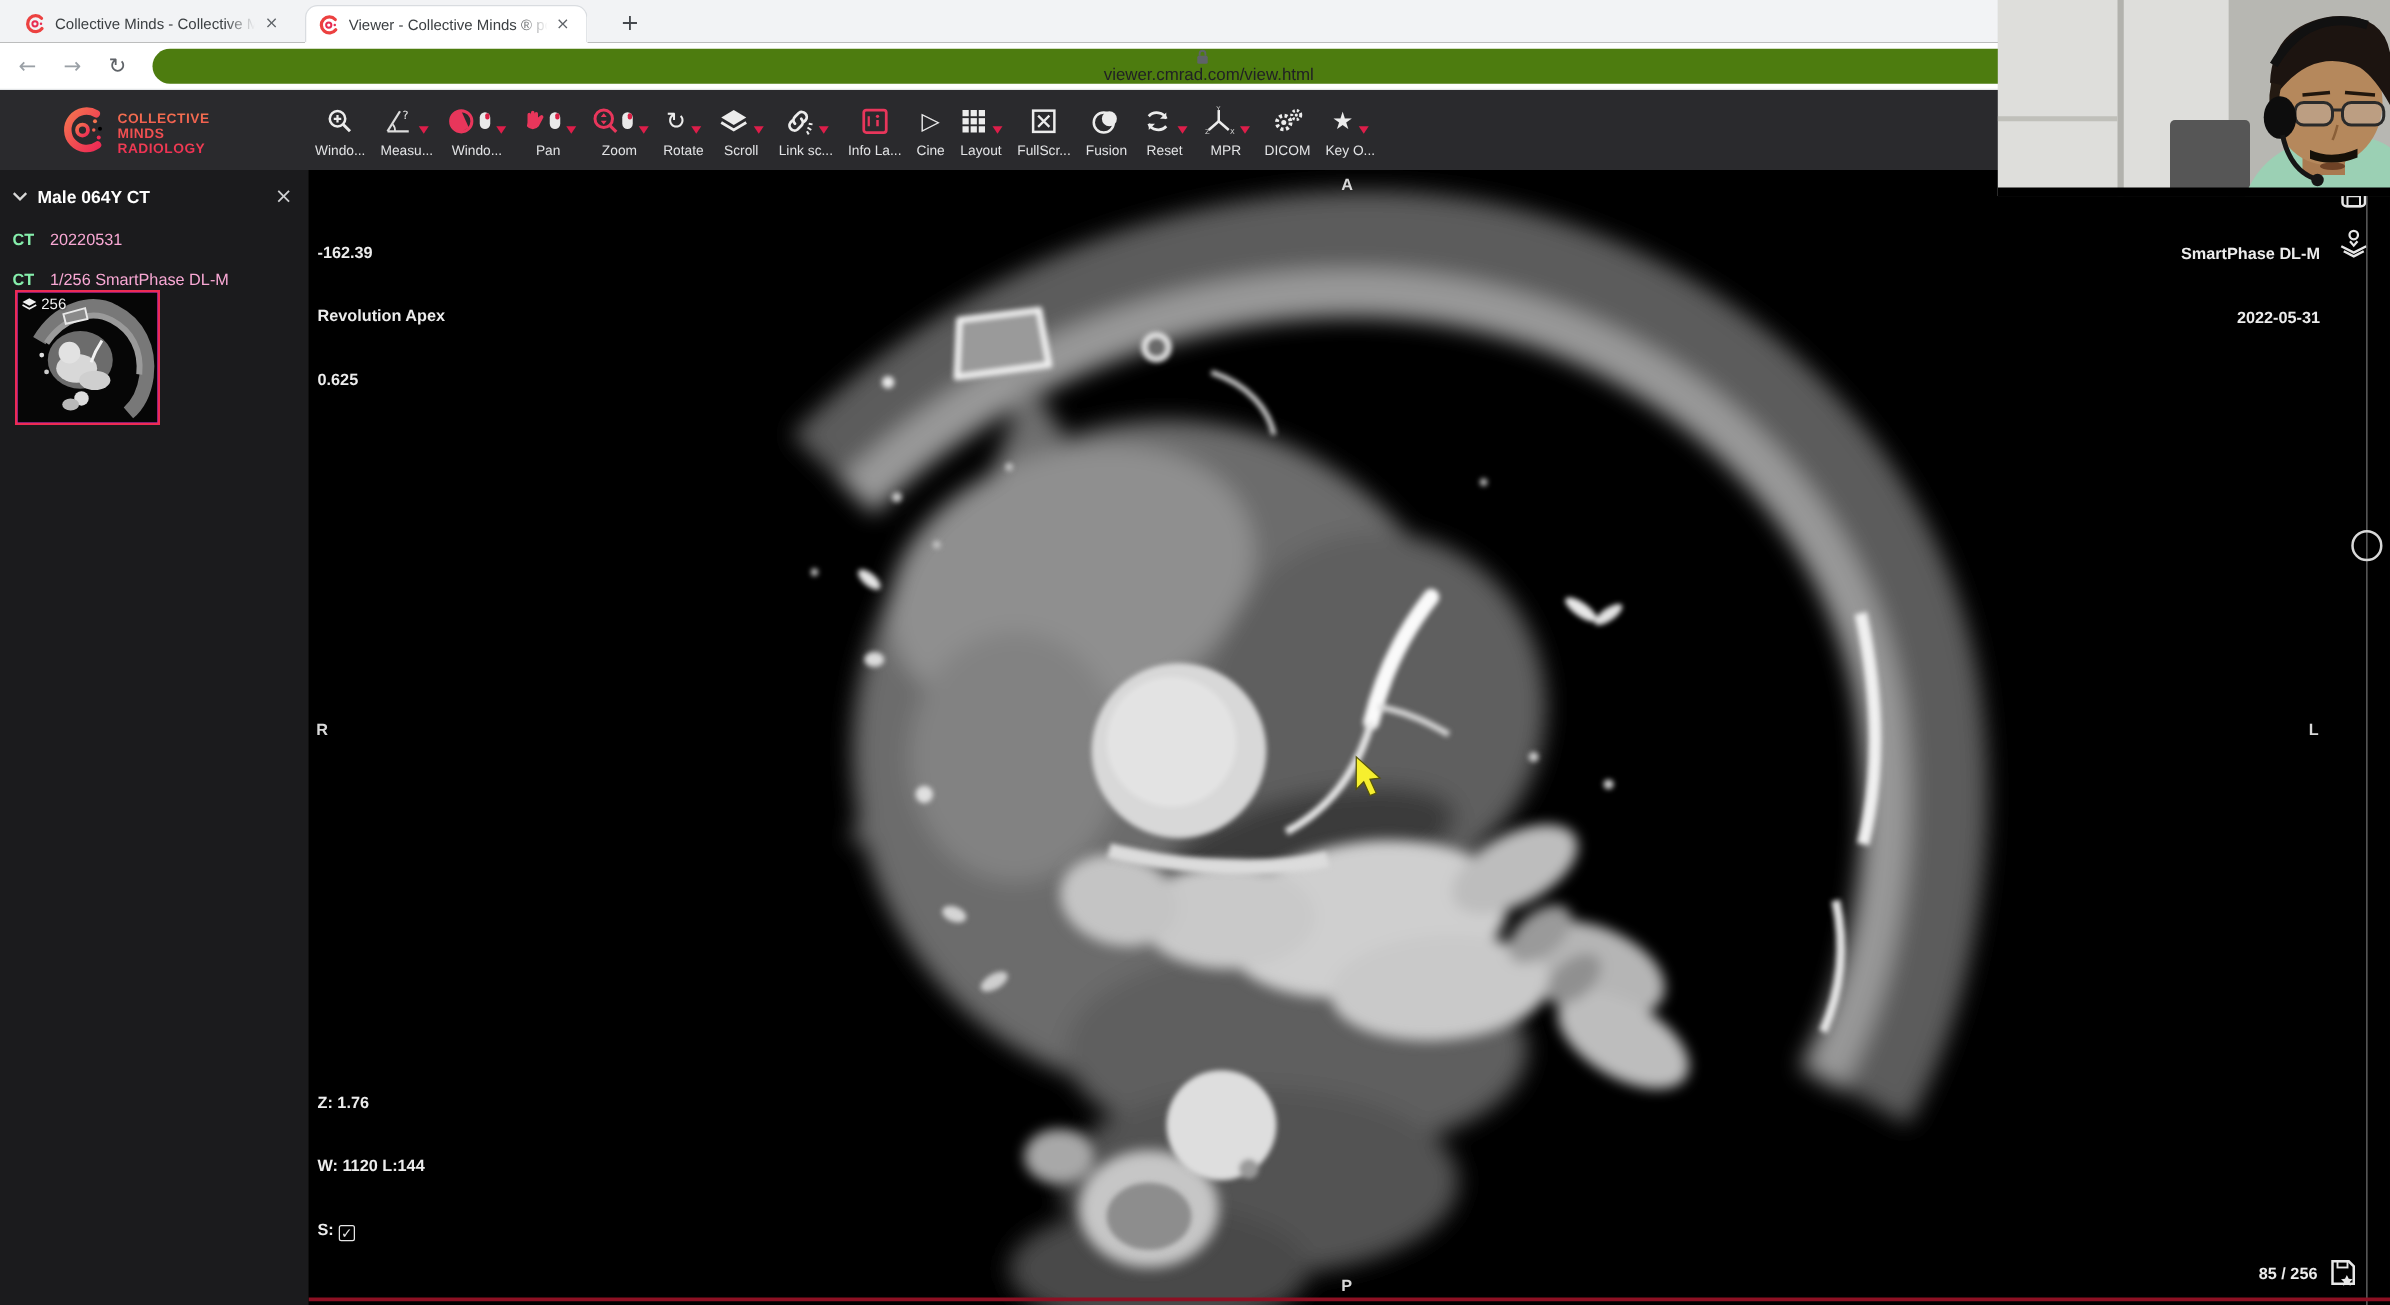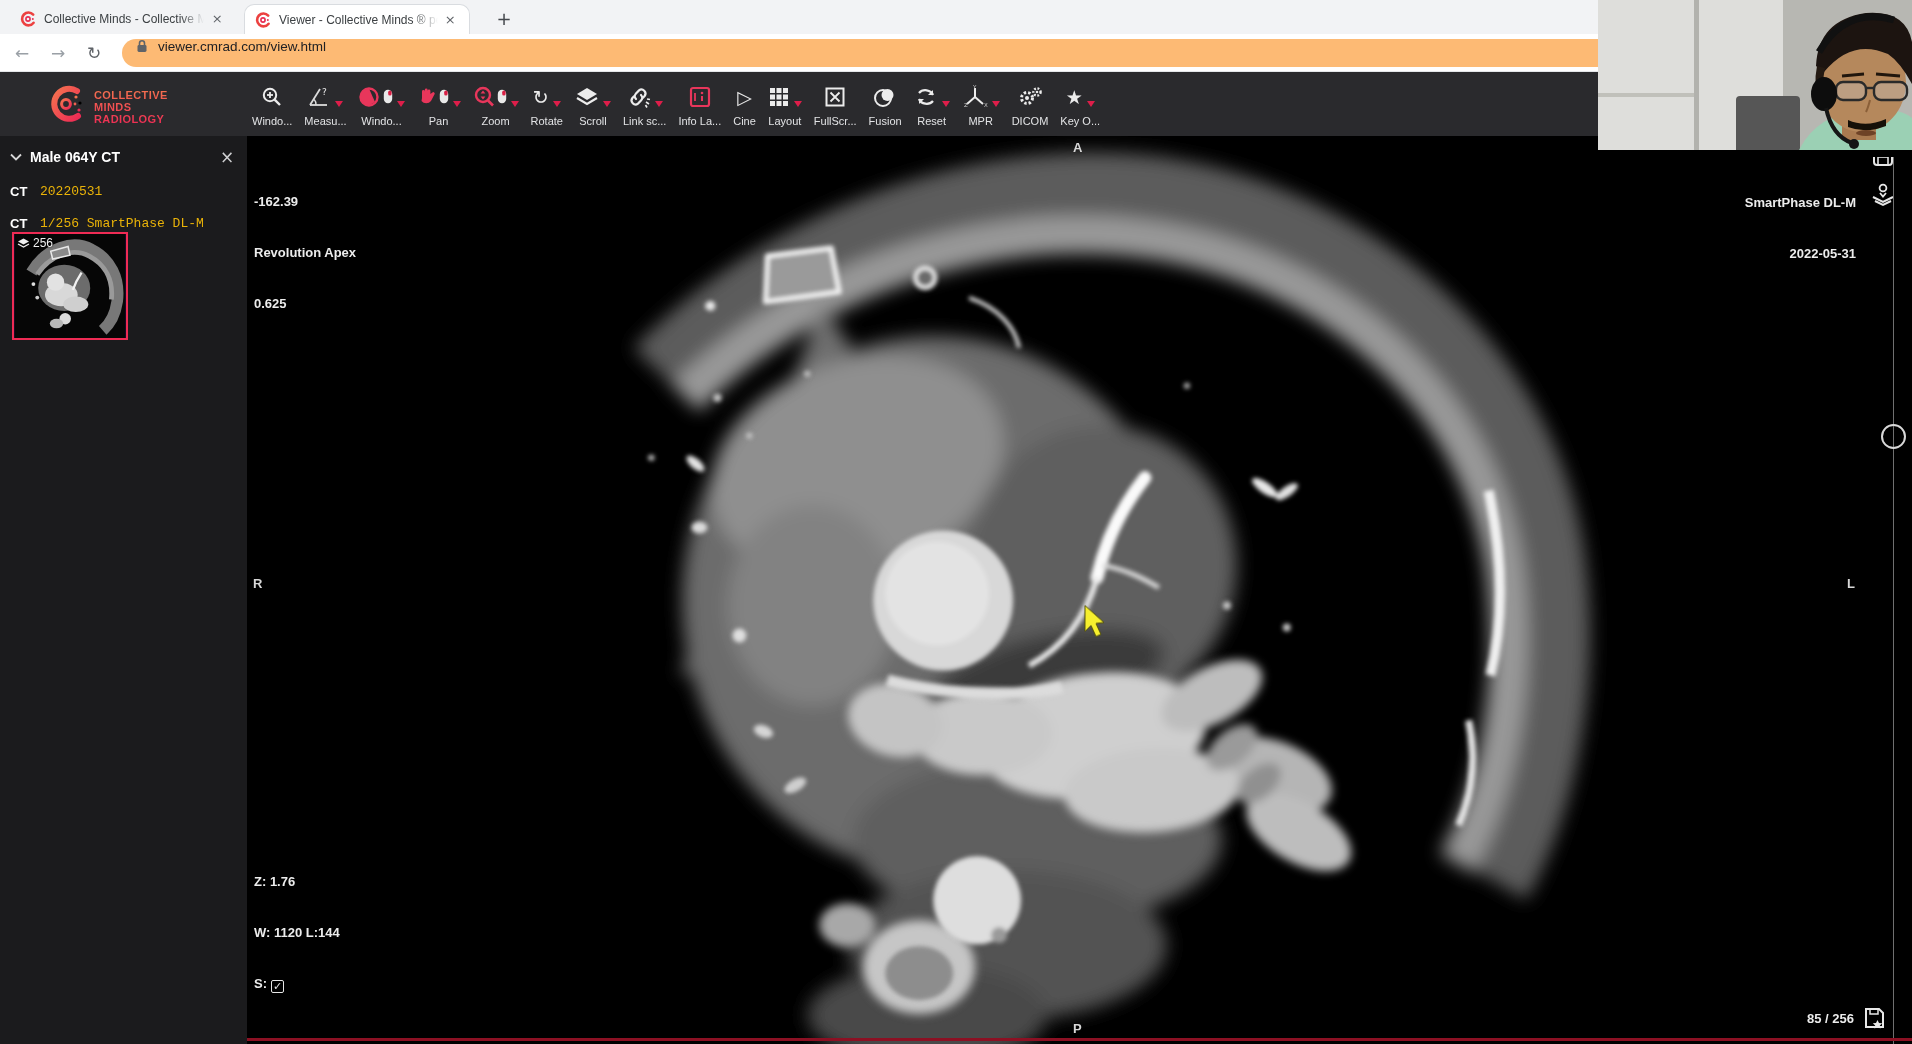--- a/index.html
+++ b/index.html
@@ -20,22 +20,22 @@
   .tab .close { font-size:13px; color:#5f6368; margin-left:4px; width:18px; height:18px;
     text-align:center; line-height:18px; border-radius:50%; }
   #newtab { position:absolute; left:492px; top:8px; width:24px; height:24px; text-align:center;
     line-height:22px; font-size:18px; color:#45484d; border-radius:50%; }
   #navbar { position:absolute; top:34px; left:0; width:1912px; height:38px; background:#fff;
     border-bottom:1px solid #e4e6e8; display:flex; align-items:center; }
   .navbtn { font-size:17px; width:28px; height:28px; text-align:center; line-height:28px;
     border-radius:50%; margin-left:8px; }
   .navbtn.dim { color:#9aa0a6; }
   .navbtn.dark { color:#5f6368; }
-  #urlpill { margin-left:14px; width:1680px; height:28px; background:#fdba74; border-radius:15px;
-    display:flex; align-items:flex-start; padding:0 14px; }
+  #urlpill { margin-left:14px; width:1680px; height:28px; background:#4d7c0f; border-radius:15px;
+    display:flex; align-items:center; padding:0 14px;flex-direction:column; }
   #urltext { font-size:13.5px; color:#202124; margin-left:10px; }
 
   
   #apptoolbar { position:absolute; top:72px; left:0; width:1912px; height:64px; background:#2a2a2d;
     display:flex; align-items:center; }
   #logo { display:flex; align-items:flex-end; margin-left:46px; width:196px; flex:0 0 auto; }
   #logotext { margin-left:8px; font-size:11px; font-weight:bold; letter-spacing:.4px; line-height:12px;
     background:linear-gradient(180deg,#f4734f,#ee2b54); -webkit-background-clip:text;
     background-clip:text; color:transparent; }
   #tools { display:flex; align-items:flex-start; margin-left:4px; }
@@ -45,22 +45,22 @@
   .caret { width:0; height:0; border-left:4px solid transparent; border-right:4px solid transparent;
     border-top:6px solid #dd1e4a; margin-left:2px; margin-top:14px; }
   .uni-ico { color:#ececec; font-size:19px; line-height:20px; }
 
   
   #sidebar { position:absolute; top:136px; left:0; width:247px; height:1044px; background:#1b1b1d; }
   #sb-header { display:flex; align-items:center; height:30px; margin-top:6px; padding:0 10px; }
   #sb-title { color:#fff; font-size:14px; font-weight:bold; margin-left:8px; flex:1; }
   #sb-close { color:#cfd0d2; font-size:17px; width:20px; text-align:center; cursor:pointer; }
   .sb-row { display:flex; align-items:center; height:26px; padding:0 10px; margin-top:6px; cursor:pointer; }
-  .ct-badge { color:#ffffff; font-weight:bold; font-size:13px; width:30px; }
-  .sb-label { color:#eab308; font-size:13px;font-family:Liberation Mono, monospace; }
+  .ct-badge { color:#86efac; font-weight:bold; font-size:13px; width:30px; }
+  .sb-label { color:#f9a8d4; font-size:13px; }
   #thumb { position:absolute; left:12px; top:96px; width:116px; height:108px;
     border:2px solid #ee2b54; background:#6d28d9; cursor:pointer; }
   #thumb-ovl { position:absolute; left:3px; top:2px; display:flex; align-items:center; z-index:2; }
   #thumb-count { color:#f0f0f0; font-size:12px; margin-left:3px; text-shadow:0 0 2px #000; }
 
   #viewport { position:absolute; top:136px; left:247px; width:1665px; height:908px; background:#010101; }
   #ct-svg { position:absolute; left:0; top:0; }
   .ovl { position:absolute; color:#ececec; font-size:13px; font-weight:bold; line-height:17px;
     text-shadow:0 0 2px #000; white-space:pre; }
   .orient { position:absolute; color:#d8d8d8; font-size:13px; font-weight:bold; }

